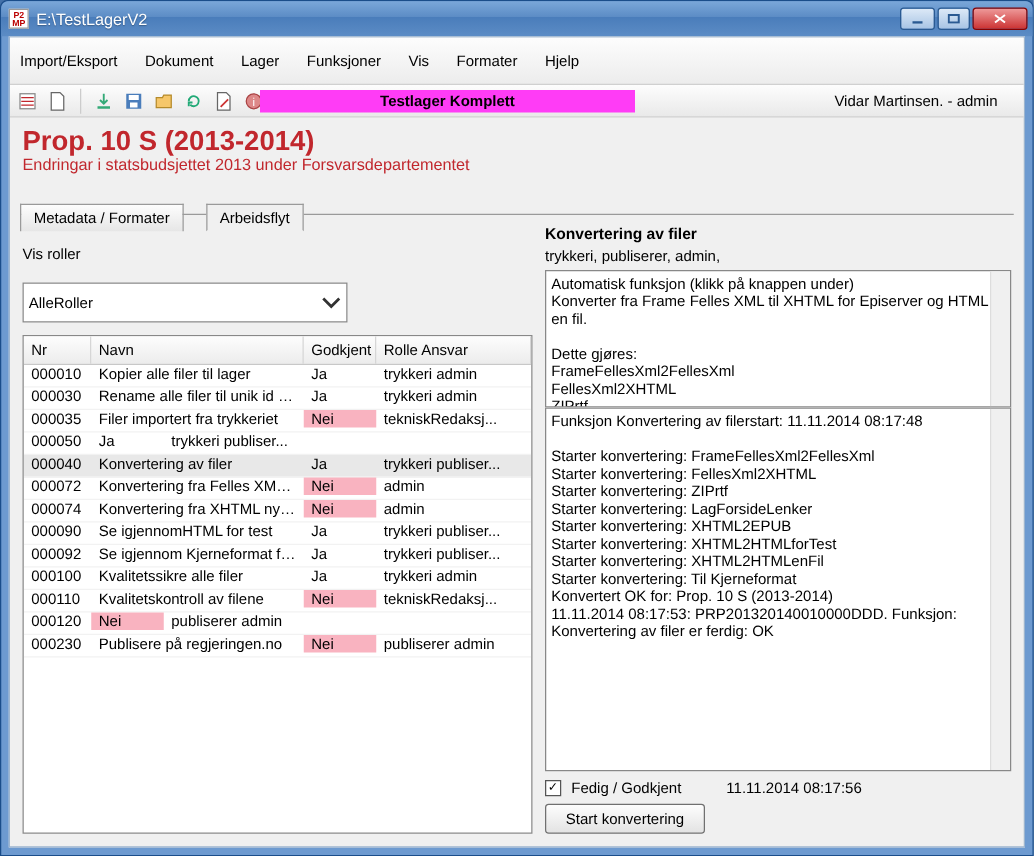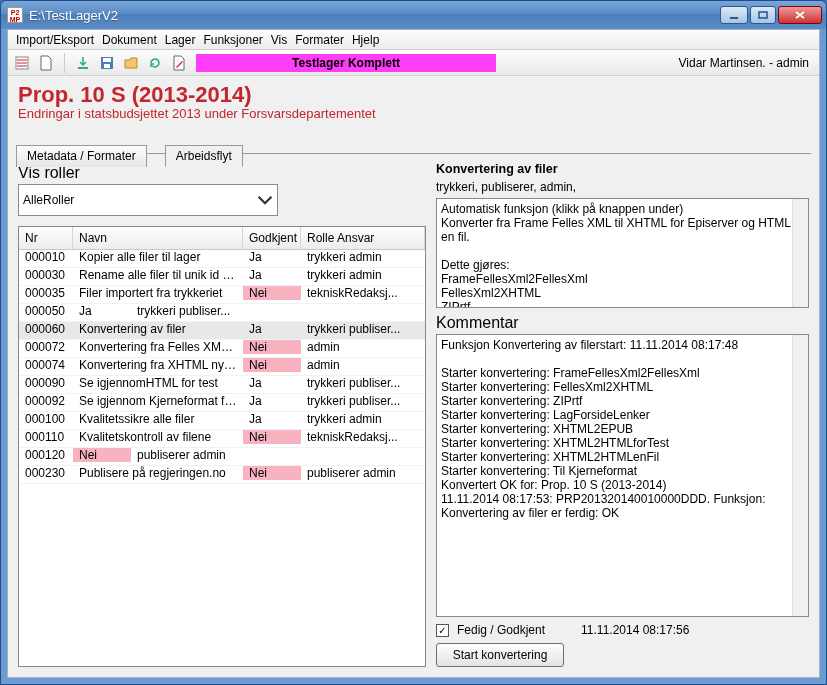--- a/index.html
+++ b/index.html
@@ -26,51 +26,51 @@
              color:#2a5a92; font-weight:bold; cursor:default; }
   .win-btn.max { width: 26px; }
   .win-btn.close { width: 44px; background: linear-gradient(#e99,#c33); color:#fff; border-color:#800; }
   .win-btn svg { width: 10px; height: 8px; }
 
   .client {
     flex:1; margin: 0 6px 6px 6px; background:#f0f0f0; border:1px solid #9db5cf;
     display:flex; flex-direction:column; overflow:hidden;
   }
 
-  .menubar { height: 20px; background: linear-gradient(#fdfdfd,#ececec);
+  .menubar { height: 38px; background: linear-gradient(#fdfdfd,#ececec);
              border-bottom:1px solid #d0d0d0; display:flex; align-items:center;
-             padding: 0 8px; gap: 8px; font-size: 12px; }
+             padding: 0 8px; gap: 22px; font-size: 12px; }
   .menubar span { cursor:default; }
 
   .toolbar { height: 26px; background: linear-gradient(#fdfdfd,#e9e9e9);
              border-bottom:1px solid #d0d0d0; display:flex; align-items:center;
              padding: 0 4px; gap: 4px; position:relative; }
   .tbtn { width:20px; height:20px; display:flex; align-items:center; justify-content:center;
           border:1px solid transparent; border-radius:3px; cursor:default; }
   .tbtn svg { width:16px; height:16px; }
   .sep { width:1px; height:20px; background:#ccc; margin: 0 4px; }
-  .pinkbar { position:absolute; left:188px; width:300px; height:18px; background:#ff3cf6;
+  .pinkbar { position:absolute; left:200px; width:300px; height:18px; background:#ff3cf6;
              color:#000; font-weight:bold; text-align:center; line-height:18px; font-size:12px; }
-  .userlabel { position:absolute; right:10px; font-size:12px; }
+  .userlabel { position:absolute; right:21px; font-size:12px; }
 
   .header-block { padding: 6px 10px 4px 10px; }
   .h-title { color:#c1272d; font-size:22px; font-weight:bold; }
   .h-sub   { color:#c1272d; font-size:13px; margin-top:-2px; }
 
   .tabs { margin: 6px 8px 0 8px; display:flex; border-bottom:1px solid #9a9a9a; }
   .tab { padding: 3px 10px; font-size:12px; background: linear-gradient(#fdfdfd,#e6e6e6);
          border:1px solid #9a9a9a; border-bottom:none; margin-right:18px; position:relative; top:14px;
          cursor:default; }
   .tab.active { background:#f0f0f0; border-bottom:1px solid #f0f0f0; }
 
   .body { flex:1; display:flex; gap:10px; padding: 8px 10px 10px 10px; overflow:hidden; }
   .left { width: 408px; display:flex; flex-direction:column; }
   .right { flex:1; display:flex; flex-direction:column; }
 
-  .lbl { font-size:16px; margin: 2px 0; }
+  .lbl { font-size:12px; margin: 16px 0; }
   .combo { width:260px; height:32px; border:1px solid #888; background:#fff;
            display:flex; align-items:center; padding: 0 4px; justify-content:space-between;
            cursor:default; }
   .combo .chev { width:16px; height:16px; display:flex; align-items:center; justify-content:center; }
 
   .grid-wrap { flex:1; margin-top:10px; border:1px solid #888; background:#fff; overflow:hidden; display:flex; flex-direction:column; }
   .grid-head { display:flex; background: linear-gradient(#fdfdfd,#ececec); border-bottom:1px solid #c8c8c8; font-size:12px; }
   .gh { padding: 4px 6px; border-right:1px solid #d6d6d6; }
   .c-nr { width:54px; }
   .c-navn { width:170px; }
@@ -241,21 +241,21 @@
                 <div class="gd c-navn">Filer importert fra trykkeriet</div>
                 <div class="gd c-god nei">Nei</div>
                 <div class="gd c-rol">tekniskRedaksj...</div>
               </div>
               <div class="gr">
                 <div class="gd c-nr">000050</div>
                 <div class="gd c-god">Ja</div>
                 <div class="gd c-rol">trykkeri publiser...</div>
               </div>
               <div class="gr sel">
-                <div class="gd c-nr">000060</div>
+                <div class="gd c-nr">000040</div>
                 <div class="gd c-navn">Konvertering av filer</div>
                 <div class="gd c-god">Ja</div>
                 <div class="gd c-rol">trykkeri publiser...</div>
               </div>
               <div class="gr">
                 <div class="gd c-nr">000072</div>
                 <div class="gd c-navn">Konvertering fra Felles XML filer</div>
                 <div class="gd c-god nei">Nei</div>
                 <div class="gd c-rol">admin</div>
               </div>
@@ -314,21 +314,20 @@
 
 Dette gjøres:
 FrameFellesXml2FellesXml
 FellesXml2XHTML
 ZIPrtf
 LagForsideLenker
 XHTML2EPUB</div>
           <div class="scroll"></div>
         </div>
 
-        <div class="lbl" style="margin-top:6px;">Kommentar</div>
         <div class="textbox tb-log">
           <div class="inner" id="log" style="white-space:pre-line;">Funksjon Konvertering av filerstart: 11.11.2014 08:17:48
 
 Starter konvertering: FrameFellesXml2FellesXml
 Starter konvertering: FellesXml2XHTML
 Starter konvertering: ZIPrtf
 Starter konvertering: LagForsideLenker
 Starter konvertering: XHTML2EPUB
 Starter konvertering: XHTML2HTMLforTest
 Starter konvertering: XHTML2HTMLenFil

